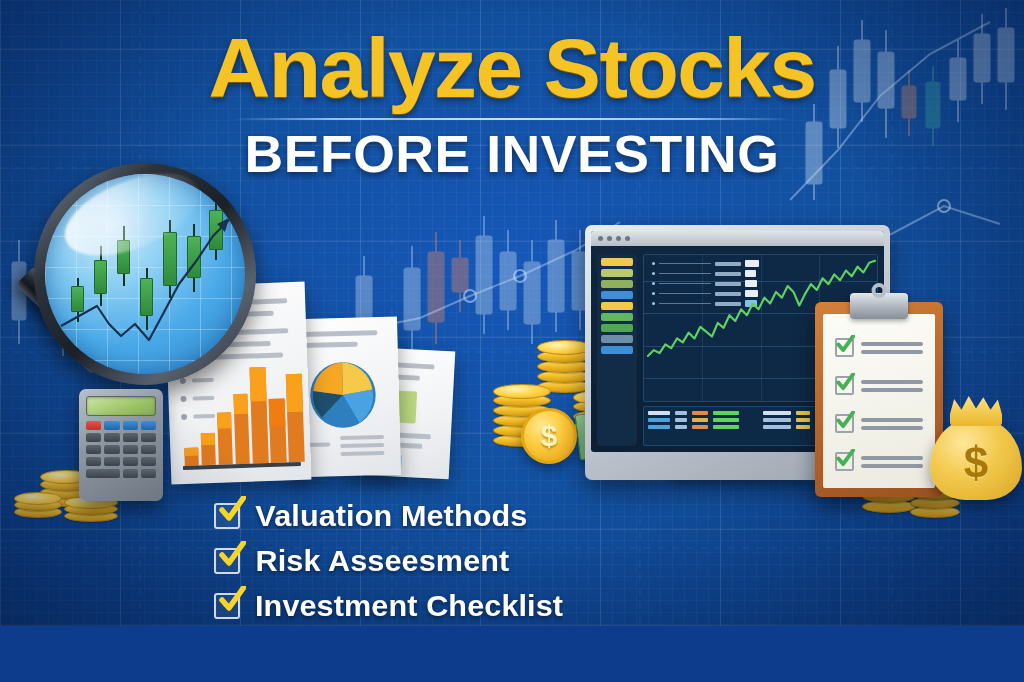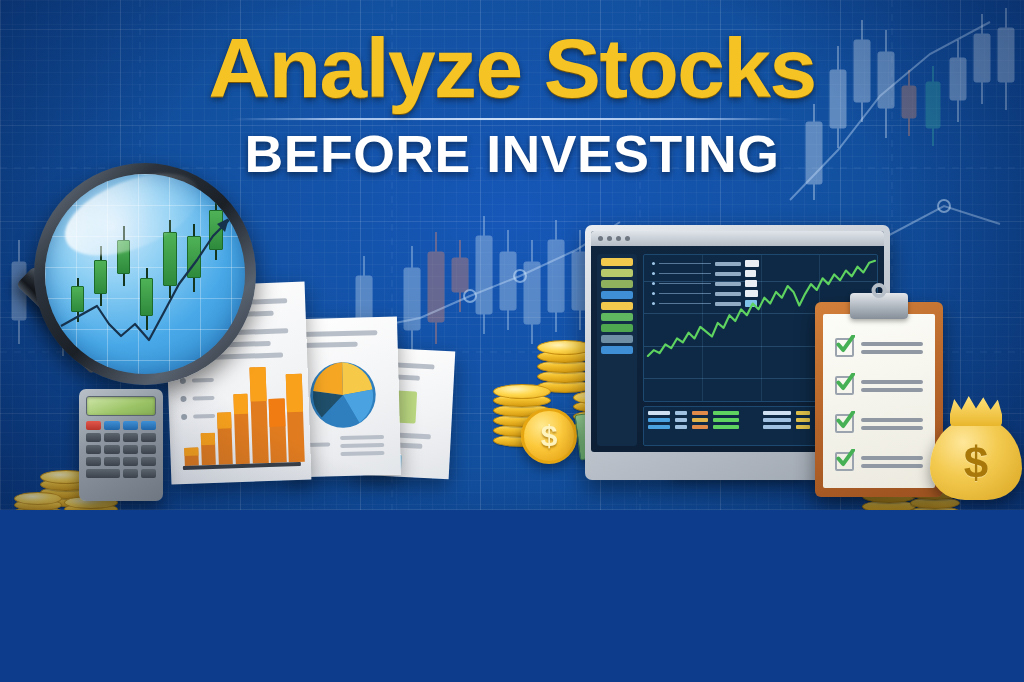--- a/index.html
+++ b/index.html
@@ -5,21 +5,21 @@
 <style>
   * { margin:0; padding:0; box-sizing:border-box; }
   html,body { width:1024px; height:682px; overflow:hidden; }
   body {
     font-family:"Liberation Sans", sans-serif;
     background:#0d3c8c;
     position:relative;
   }
   .stage {
     position:absolute; inset:0;
-    width:1024px; height:510px;
+    width:1024px; height:626px;
     overflow:hidden;
     background:
       radial-gradient(ellipse 900px 620px at 50% 42%, #1657b8 0%, #12509f 38%, #0d3f88 68%, #0a3170 100%);
   }
   
   .grid-fine {
     position:absolute; inset:0;
     background-image:
       linear-gradient(rgba(255,255,255,.035) 1px, transparent 1px),
       linear-gradient(90deg, rgba(255,255,255,.035) 1px, transparent 1px);
@@ -784,16 +784,40 @@
     <div class="coin" style="left:4px;top:28px;width:54px;height:13px;"></div>
     <div class="coin" style="left:4px;top:18px;width:54px;height:13px;"></div>
     <div class="coin-top" style="left:4px;top:8px;width:54px;height:15px;"></div>
     <div class="coin" style="left:52px;top:54px;width:50px;height:12px;"></div>
     <div class="coin" style="left:52px;top:45px;width:50px;height:12px;"></div>
     <div class="coin" style="left:52px;top:36px;width:50px;height:12px;"></div>
     <div class="coin-top" style="left:52px;top:27px;width:50px;height:14px;"></div>
   </div>
 
   <div class="checklist">
+    <div class="check-row">
+      <div class="check-box">
+        <svg class="tick" viewBox="0 0 28 28">
+          <polyline points="4,14 11,22 26,1" fill="none" stroke="#f6d428" stroke-width="5.5" stroke-linecap="round" stroke-linejoin="round"></polyline>
+        </svg>
+      </div>
+      <div class="check-label">Valuation Methods</div>
+    </div>
+    <div class="check-row">
+      <div class="check-box">
+        <svg class="tick" viewBox="0 0 28 28">
+          <polyline points="4,14 11,22 26,1" fill="none" stroke="#f6d428" stroke-width="5.5" stroke-linecap="round" stroke-linejoin="round"></polyline>
+        </svg>
+      </div>
+      <div class="check-label">Risk Asseesment</div>
+    </div>
+    <div class="check-row">
+      <div class="check-box">
+        <svg class="tick" viewBox="0 0 28 28">
+          <polyline points="4,14 11,22 26,1" fill="none" stroke="#f6d428" stroke-width="5.5" stroke-linecap="round" stroke-linejoin="round"></polyline>
+        </svg>
+      </div>
+      <div class="check-label">Investment Checklist</div>
+    </div>
   </div>
 
   <div class="vignette"></div>
 </div>
 
 </body></html>

